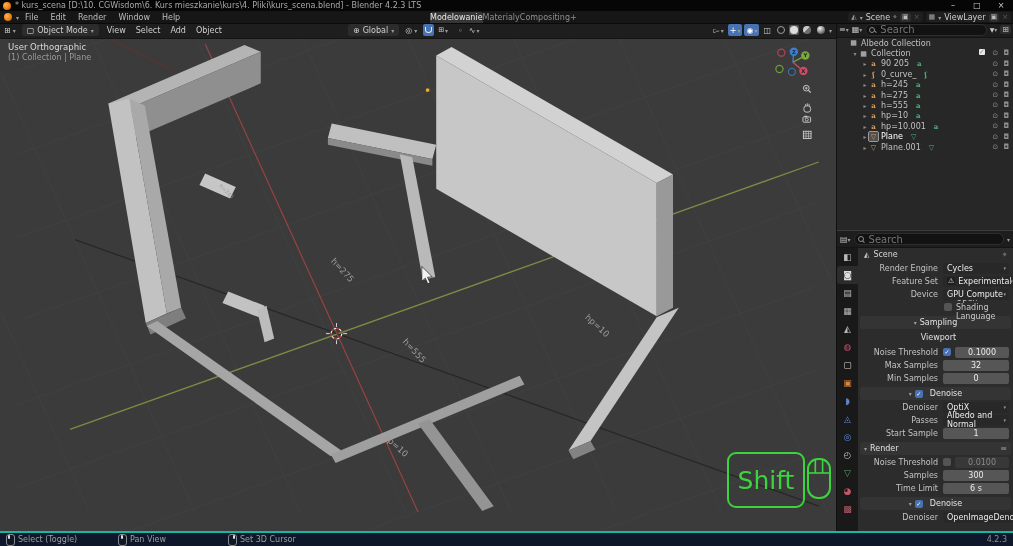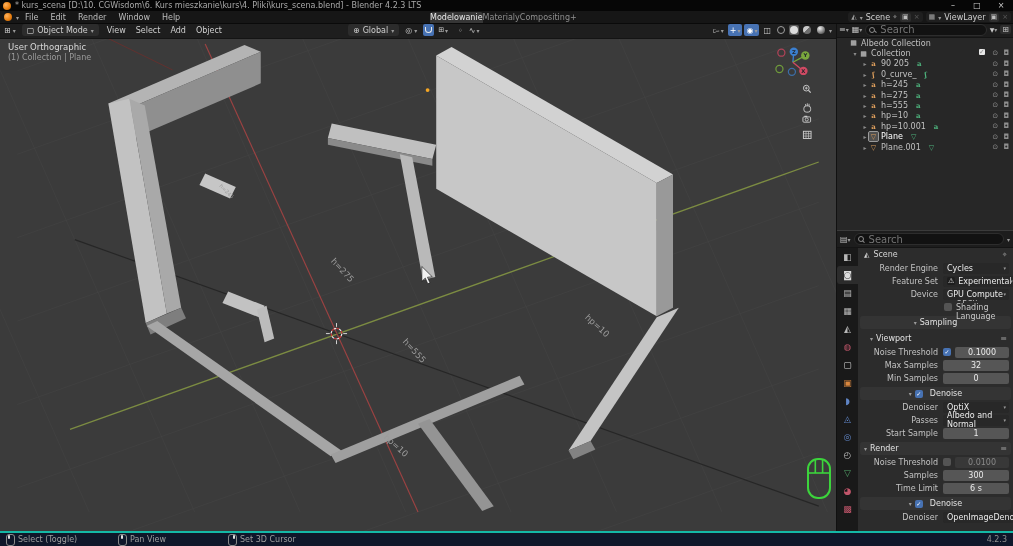--- a/index.html
+++ b/index.html
@@ -67,21 +67,21 @@
   .prow{display:flex;align-items:center;height:12px;margin:1px 4px 1px 0;}
   .plabel{width:80px;text-align:right;padding-right:5px;color:#c3c3c3;white-space:nowrap;flex:none;}
   .pfield{flex:1;height:11px;border-radius:2px;display:flex;align-items:center;justify-content:center;position:relative;color:#ececec;}
   .pfield.dd{background:#282828;justify-content:flex-start;padding:0 4px;}
   .pfield.dd .carr{position:absolute;right:3px;font-size:5px;color:#9a9a9a;}
   .pfield.num{background:#565656;}
   .pfield.num.dis{background:#383838;color:#8a8a8a;}
   .cbx{width:8px;height:8px;border-radius:2px;background:#545454;margin-right:4px;flex:none;color:#fff;font-size:6px;line-height:8px;text-align:center;}
   .cbx.on{background:#4772b3;}
   .psec{display:flex;align-items:center;height:13px;background:#343434;border-radius:3px;margin:3px 2px 1px 2px;padding:0 4px;color:#e2e2e2;gap:3px;justify-content:center;}
-  .psec.sub{background:transparent;margin-left:8px;}
+  .psec.sub{background:transparent;margin-left:8px;flex-direction:column;}
   .psec .preset{margin-left:auto;color:#9f9f9f;}
   .warn{color:#e5e5e5;background:#1d1d1d;border-radius:2px;padding:0 1px;margin-right:3px;font-size:7px;}
   
   .statusbar{position:absolute;left:0;bottom:0;width:100%;height:13px;background:#0f172a;z-index:30;border-top:2px solid #14b8a6;color:#9f9f9f;text-align:right;}
   .sitem{position:absolute;top:0;height:13px;display:flex;align-items:center;}
   .mouse{display:inline-block;width:7px;height:10px;border:1px solid #8a8a8a;border-radius:3px;position:relative;margin-right:3px;flex:none;}
   .mouse i{position:absolute;top:.5px;width:2.4px;height:3.8px;background:#e0e0e0;border-radius:1px;}
   .mouse.left i{left:.6px}.mouse.middle i{left:2.1px}.mouse.right i{right:.6px}
   .sver{position:absolute;right:6px;top:0;line-height:13px;color:#8f8f8f;}
   
@@ -555,20 +555,23 @@
           <span>Pan View</span>
         </span><span class="sitem" style="left: 228px;">
           <span class="mouse right">
             <i></i>
           </span>
           <span>Set 3D Cursor</span>
         </span></span>
     <span class="sver">4.2.3</span>
   </div>
 
+  <div class="sckey">
+    <span>Shift</span>
+  </div>
   <svg class="scmouse" width="28" height="44">
     <rect x="3" y="2" width="22" height="39" rx="10" fill="none" stroke="#3cd43c" stroke-width="2"></rect>
     <line x1="10.3" y1="3" x2="10.3" y2="16" stroke="#3cd43c" stroke-width="1.6"></line>
     <line x1="17.6" y1="3" x2="17.6" y2="16" stroke="#3cd43c" stroke-width="1.6"></line>
     <line x1="3.5" y1="16" x2="24.5" y2="16" stroke="#3cd43c" stroke-width="1.6"></line>
   </svg>
 
 </div>
 
 </body></html>

